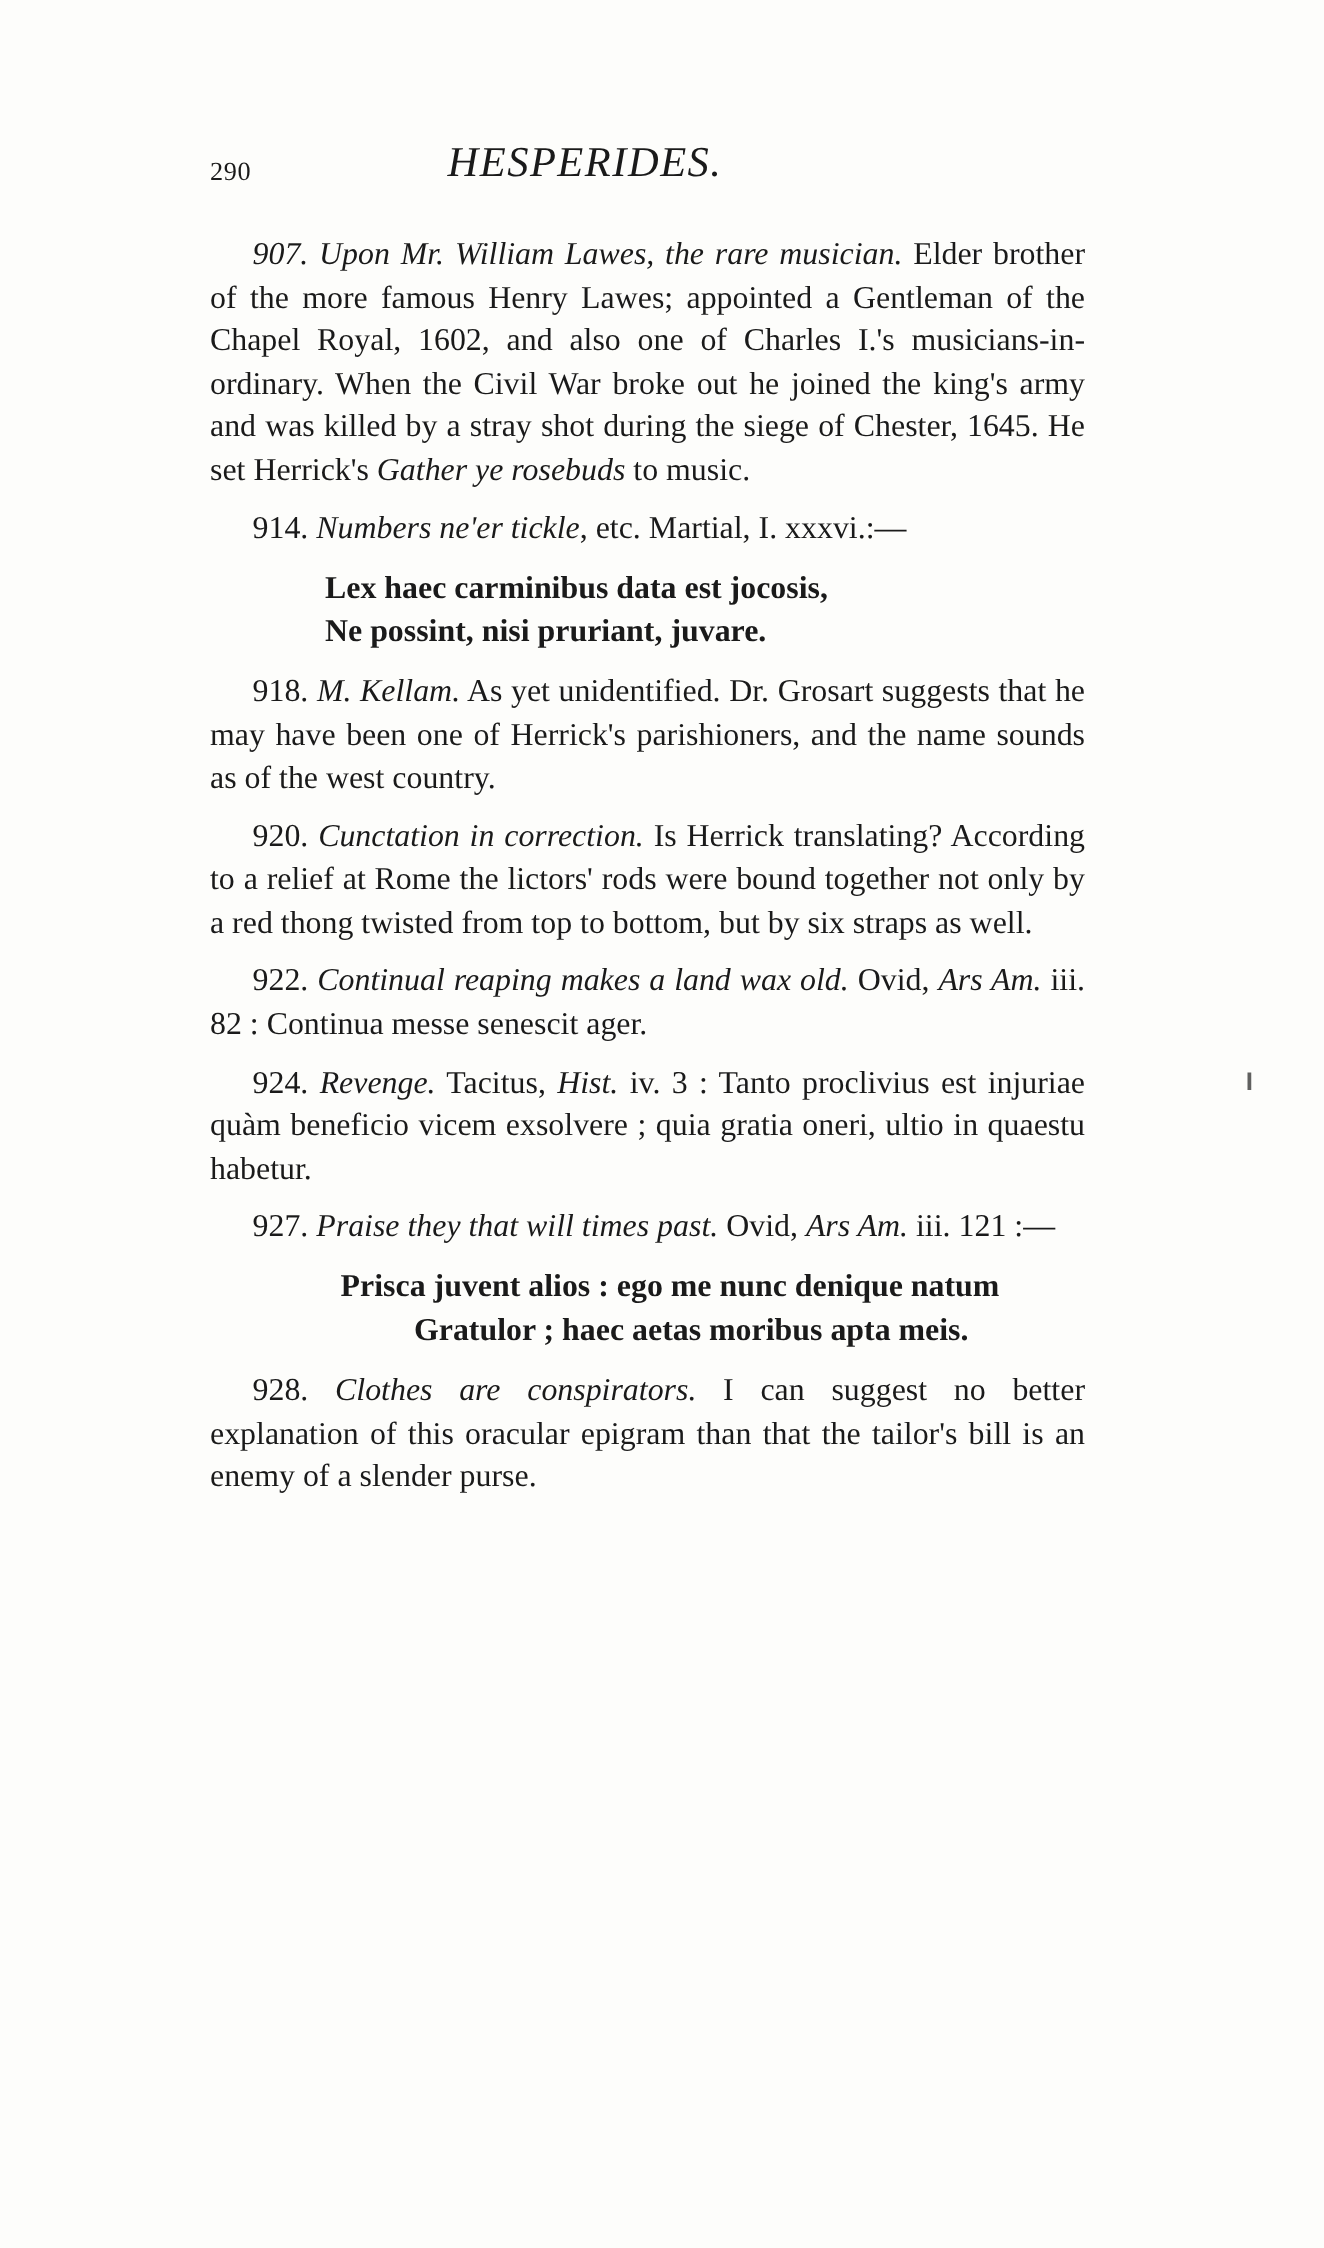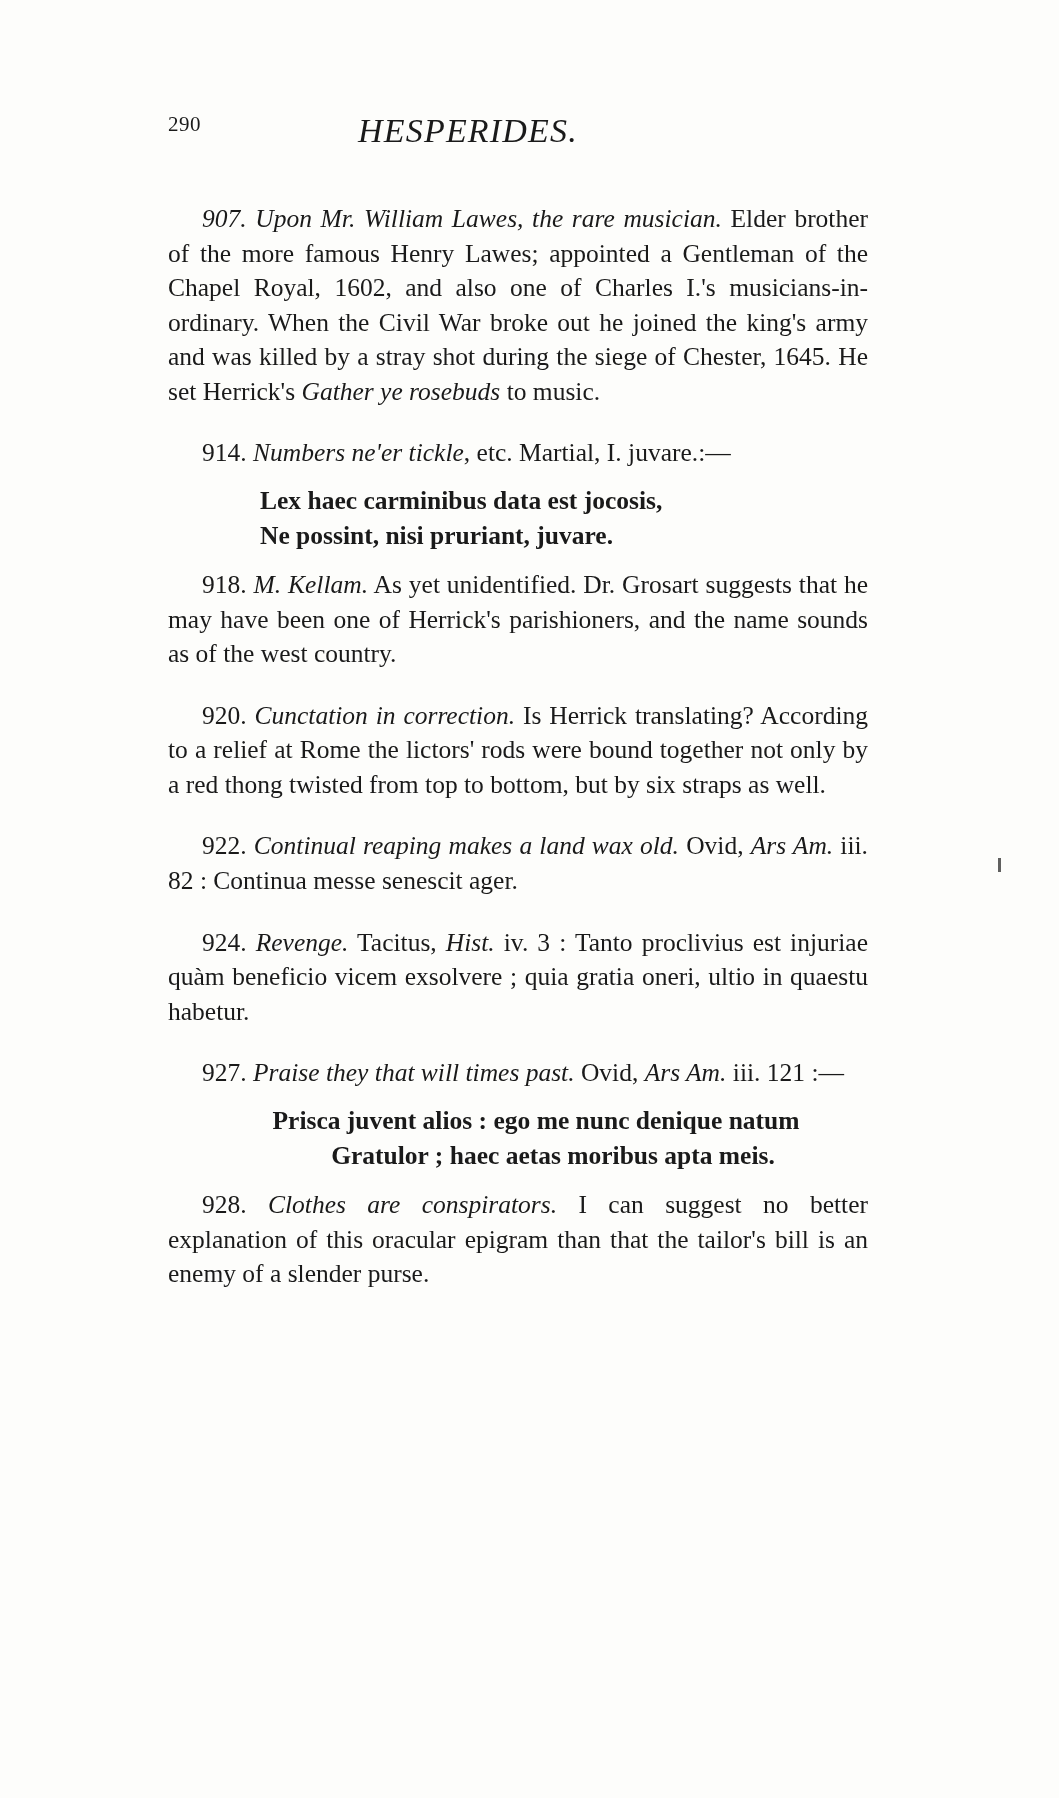--- a/index.html
+++ b/index.html
@@ -23,41 +23,41 @@
     background: #fdfdfb;
   }
   .content {
     position: absolute;
     left: 168px;
     top: 112px;
     width: 700px;
   }
   .header-row {
     display: flex;
-    align-items: flex-start;
-    margin-bottom: 52px;
+    align-items: flex-end;
+    margin-bottom: 36px;
   }
   .folio {
     font-family: "Liberation Serif", serif;
     font-size: 21px;
     letter-spacing: 0.5px;
     width: 190px;
   }
   .running-title {
     font-family: Liberation Serif, serif;
     font-style: italic;
     font-size: 34px;
     letter-spacing: 1.2px;
   }
   .note {
     font-size: 25.5px;
     line-height: 1.355;
     text-align: justify;
     text-justify: inter-word;
-    margin: 15px 0 4px 0;
+    margin: 0 0 4px 0;
     hyphens: none;
   }
   .indent {
     text-indent: 34px;
   }
   .it { font-style: italic; }
   .verse {
     margin: 12px 0 14px 0;
     font-size: 25.5px;
     line-height: 1.38;
@@ -100,21 +100,21 @@
     <p class="note indent">
       <span class="it">907.</span>
       <span class="it">Upon Mr. William Lawes, the rare musician.</span>
       <span>Elder brother of the more famous Henry Lawes; appointed a Gentleman of the Chapel Royal, 1602, and also one of Charles I.'s musicians-in-ordinary. When the Civil War broke out he joined the king's army and was killed by a stray shot during the siege of Chester, 1645.  He set Herrick's </span><span class="it">Gather ye rosebuds</span><span> to music.</span>
     </p>
 
     <div class="gap-s"></div>
 
     <p class="note indent">
       <span>914.</span>
-      <span class="it">Numbers ne'er tickle</span><span>, etc.  Martial, I. juvare.:—</span>
+      <span class="it">Numbers ne'er tickle</span><span>, etc.  Martial, I. xxxvi.:—</span>
     </p>
     <div class="verse">
       <span class="line">Lex haec carminibus data est jocosis,</span>
       <span class="line">Ne possint, nisi pruriant, juvare.</span>
     </div>
 
     <p class="note indent">
       <span>918.</span>
       <span class="it">M. Kellam.</span><span>  As yet unidentified.  Dr. Grosart suggests that he may have been one of Herrick's parishioners, and the name sounds as of the west country.</span>
     </p>

